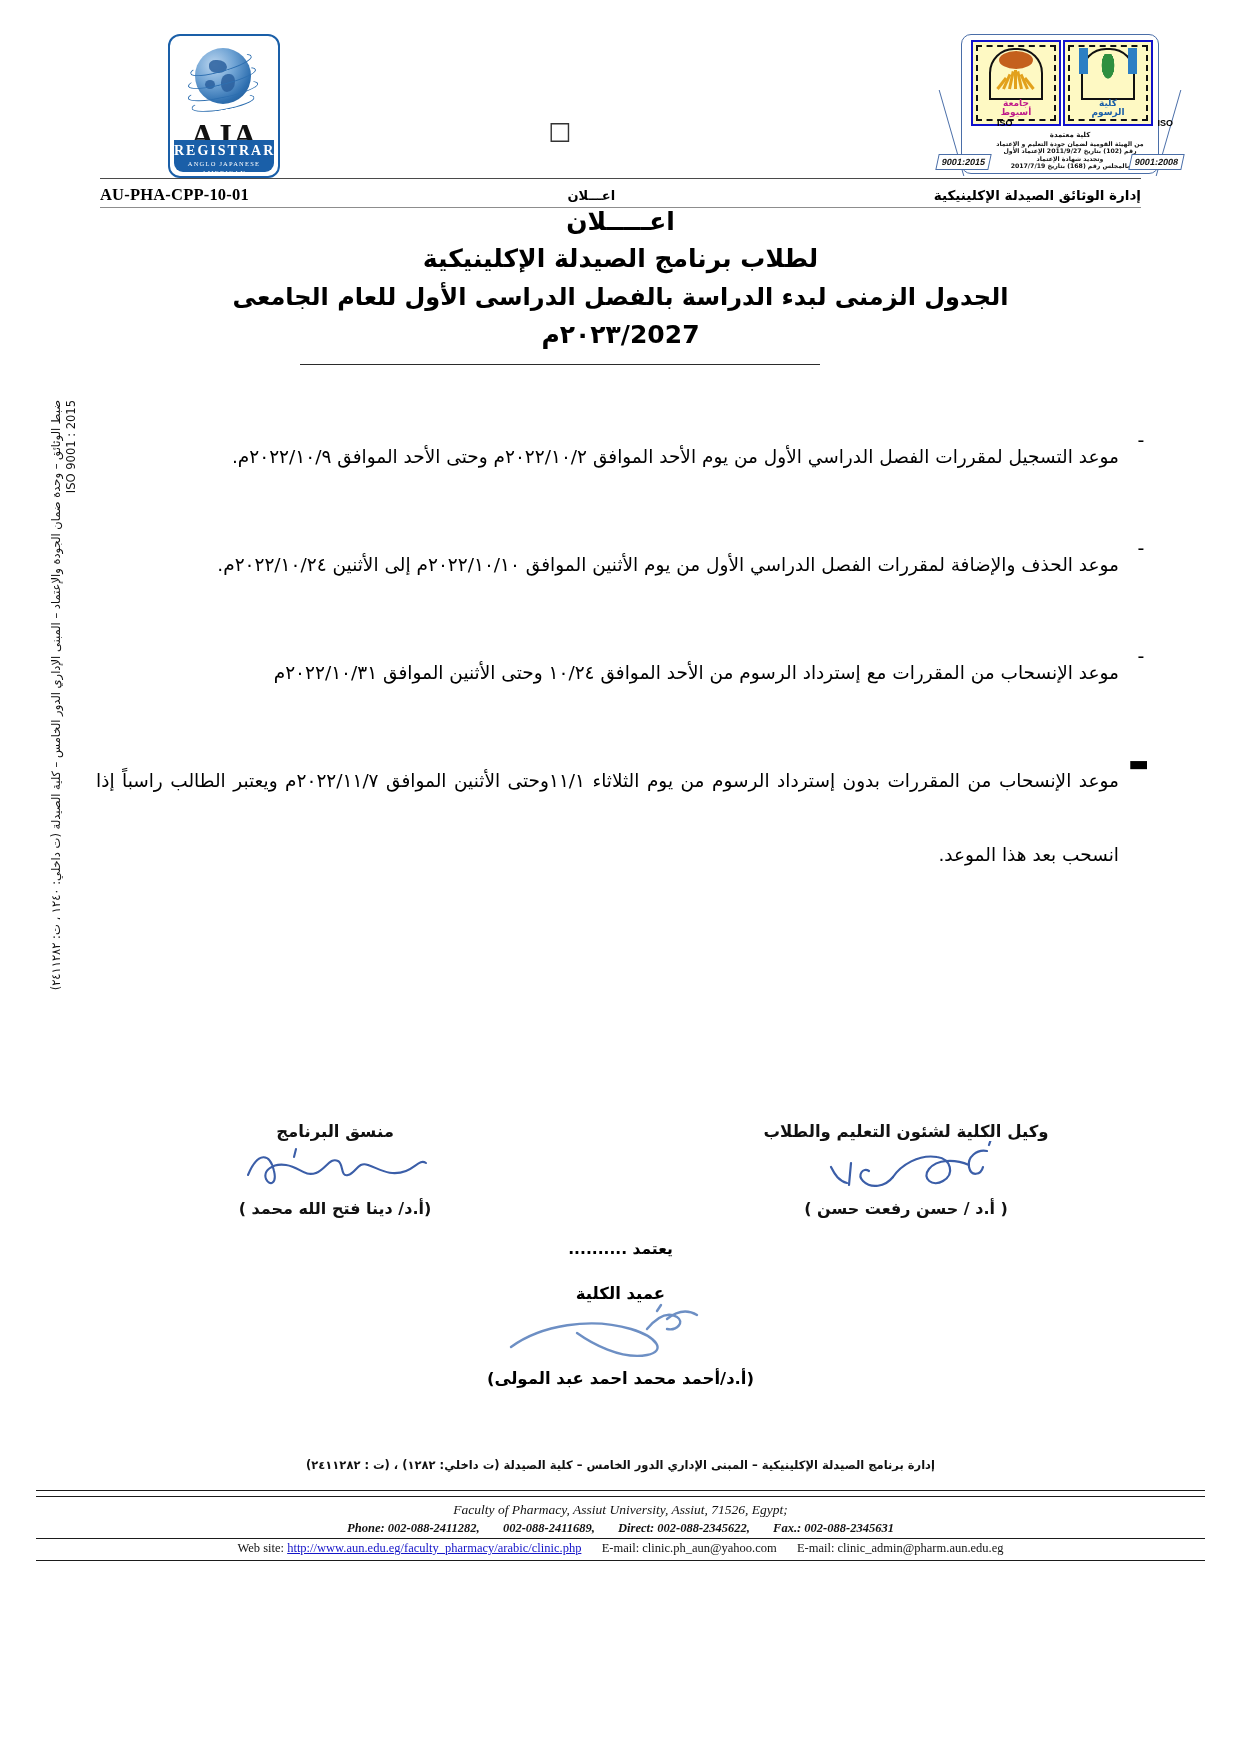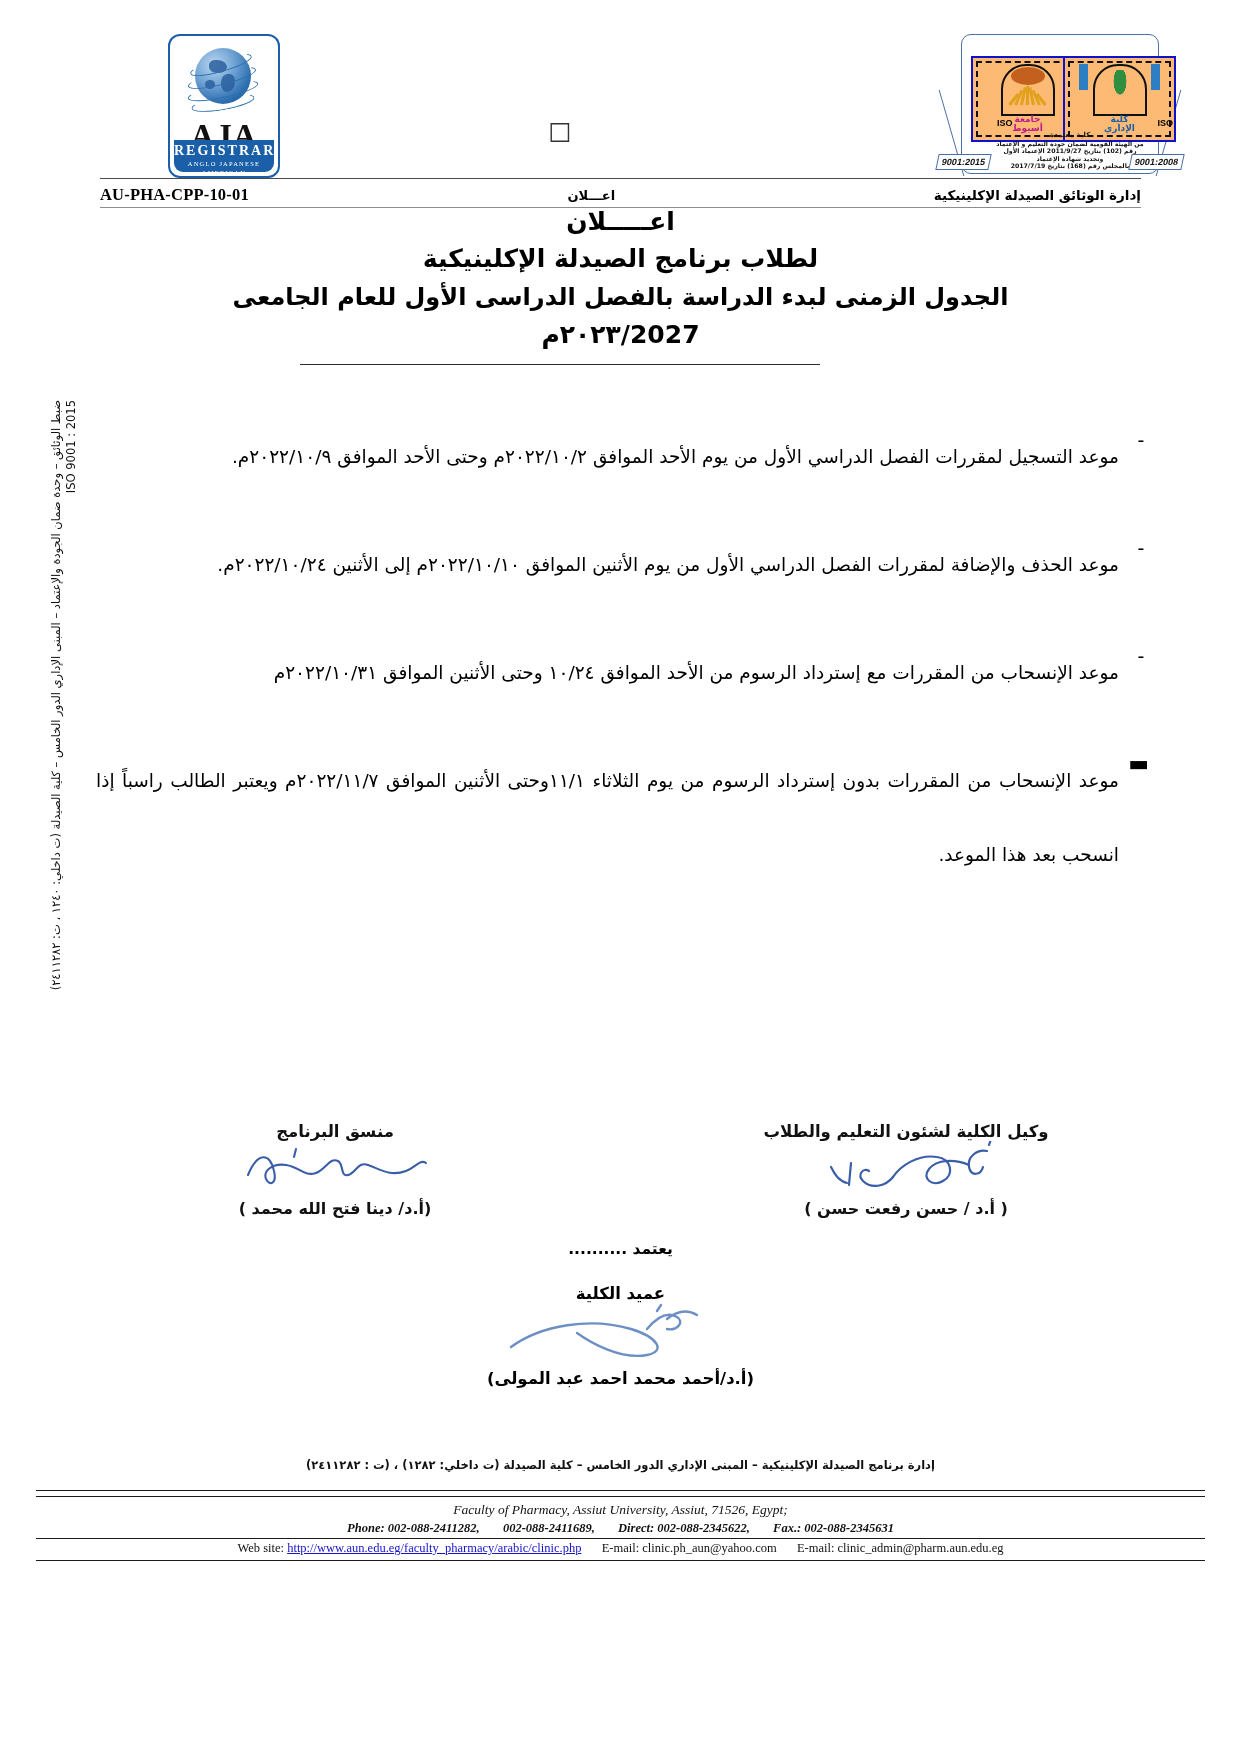--- a/index.html
+++ b/index.html
@@ -41,21 +41,21 @@
     background:#1a5fa8;border-radius:0 0 9px 9px;color:#fff;text-align:center;
   }
   .aja-bar .r1{font-size:14px;font-weight:700;letter-spacing:2px;line-height:17px;padding-top:2px;}
   .aja-bar .r2{font-size:6.5px;letter-spacing:1.2px;line-height:9px;}
 
   .accred{position:absolute;right:62px;top:28px;width:240px;height:150px;}
   .accred .frame{
     position:absolute;left:22px;top:6px;width:196px;height:138px;
     border:1px solid #4a6ea8;border-radius:10px;background:#fff;
   }
-  .seal{position:absolute;top:28px;width:86px;height:82px;border:2px solid #1111cc;background:#fdba74;padding-left:23px;}
+  .seal{position:absolute;top:12px;width:86px;height:82px;border:2px solid #1111cc;background:#fef9c3;}
   .seal.left{left:32px;}
   .seal.right{left:124px;}
   .seal .inner{position:absolute;inset:3px;border:2px dashed #111;}
   .seal .dome{
     position:absolute;left:50%;transform:translateX(-50%);top:6px;width:50px;height:48px;
     border:2px solid #111;border-radius:25px 25px 0 0;
   }
   .sun{
     position:absolute;left:50%;transform:translateX(-50%);top:9px;
     width:34px;height:18px;border-radius:17px/9px;background:#c4601d;
@@ -249,21 +249,21 @@
     </div>
 
     <div class="seal right">
       <div class="inner"></div>
       <div class="dome"></div>
       <div class="cupL"></div>
       <div class="cupR"></div>
       <div class="snake" style="background:radial-gradient(ellipse at 50% 30%, #2f8f3f 0 34%, transparent 36%);"></div>
       <div class="seal-ar" style="color:#1a5fa8">
         <span>كلية</span><br>
-        <span>الإداري</span>
+        <span>الرسوم</span>
       </div>
     </div>
 
     <div class="accred-text">
       <div class="ttl">كلية معتمدة</div>
       <div>من الهيئة القومية لضمان جودة التعليم و الإعتماد</div>
       <div>رقم (102) بتاريخ 2011/9/27 الإعتماد الأول</div>
       <div>وتجديد شهادة الإعتماد</div>
       <div>بالمجلس رقم (168) بتاريخ 2017/7/19</div>
     </div>

